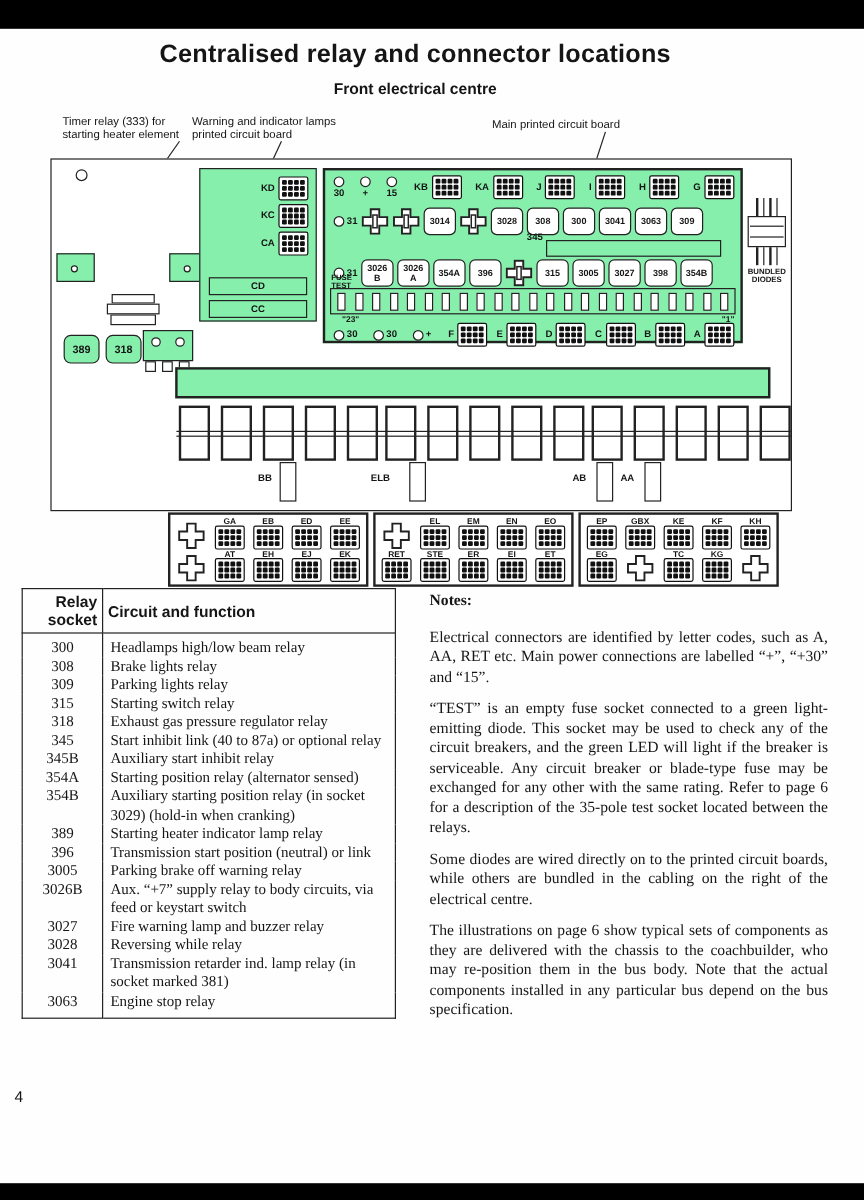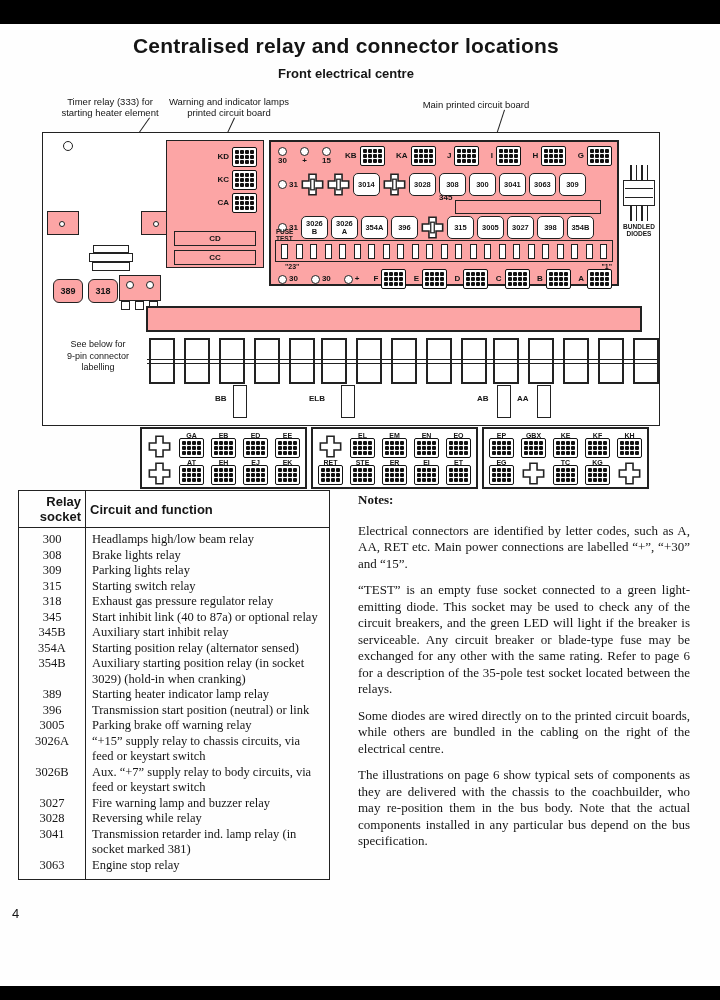--- a/index.html
+++ b/index.html
@@ -7,28 +7,28 @@
        font-family:"Liberation Serif",serif;color:#151515}
   .abs{position:absolute}
   .bar{position:absolute;left:0;width:720px;background:#000}
   #bar-top{top:0;height:24px}
   #bar-bottom{top:986px;height:14px}
 
   #title{top:34px;left:0;width:692px;text-align:center;
          font:bold 21px "Liberation Sans",sans-serif;letter-spacing:.2px}
   #subtitle{top:66px;left:0;width:692px;text-align:center;
             font:bold 13px "Liberation Sans",sans-serif}
-  .callout{font:9.5px "Liberation Sans",sans-serif;line-height:1.2;text-align:center;white-space:pre-line}
+  .callout{font:9.5px "Liberation Sans",sans-serif;line-height:1.2;text-align:left;white-space:pre-line}
   #callout-timer{top:96px;left:52px;width:116px}
   #callout-warning{top:96px;left:160px;width:138px}
   #callout-main{top:99px;left:410px;width:132px}
   .leader{position:absolute;height:0;border-top:1.3px solid #222;transform-origin:0 0}
 
   #diagram{left:42px;top:132px;width:616px;height:292px;border:1.6px solid #222;background:#fff}
-  .bx{position:absolute;border:1.6px solid #222;background:#fca5a5;box-sizing:border-box}
+  .bx{position:absolute;border:1.6px solid #222;background:#86efac;box-sizing:border-box}
   .round{border-radius:6px;display:flex;align-items:center;justify-content:center;
          font:bold 9px "Liberation Sans",sans-serif}
   .circle{position:absolute;border:1.6px solid #222;border-radius:50%;background:#fff;box-sizing:border-box}
   .lbl{font:bold 8px "Liberation Sans",sans-serif;line-height:1;white-space:pre-line}
   .pins{display:grid;grid-template-columns:repeat(4,4px);grid-auto-rows:4px;gap:1px;
         padding:2px;border:1.8px solid #111;background:#fff;border-radius:2px}
   .pins i{background:#111;border-radius:1px;display:block}
   .cross-svg{width:23px;height:23px;display:block;flex:none}
 
   
@@ -547,23 +547,20 @@
         <b></b>
         <b></b>
         <b></b>
         <b></b>
       </div>
     <span class="lbl">BUNDLED
 DIODES</span>
   </div>
 
   <div class="bx" id="longbar"></div>
-  <div class="abs" id="see-below">See below for
-9-pin connector
-labelling</div>
 
   <div class="sqg" style="left:106px" id="sqg1">
       <div class="sq"></div>
       <div class="sq"></div>
       <div class="sq"></div>
       <div class="sq"></div>
       <div class="sq"></div>
     </div>
   <div class="sqg" style="left:278px" id="sqg2">
       <div class="sq"></div>
@@ -1113,24 +1110,20 @@
       </tr>
       <tr>
         <td>396</td>
         <td>Transmission start position (neutral) or link</td>
       </tr>
       <tr>
         <td>3005</td>
         <td>Parking brake off warning relay</td>
       </tr>
       <tr>
-        <td>3026A</td>
-        <td>“+15” supply relay to chassis circuits, via feed or keystart switch</td>
-      </tr>
-      <tr>
         <td>3026B</td>
         <td>Aux. “+7” supply relay to body circuits, via feed or keystart switch</td>
       </tr>
       <tr>
         <td>3027</td>
         <td>Fire warning lamp and buzzer relay</td>
       </tr>
       <tr>
         <td>3028</td>
         <td>Reversing while relay</td>

